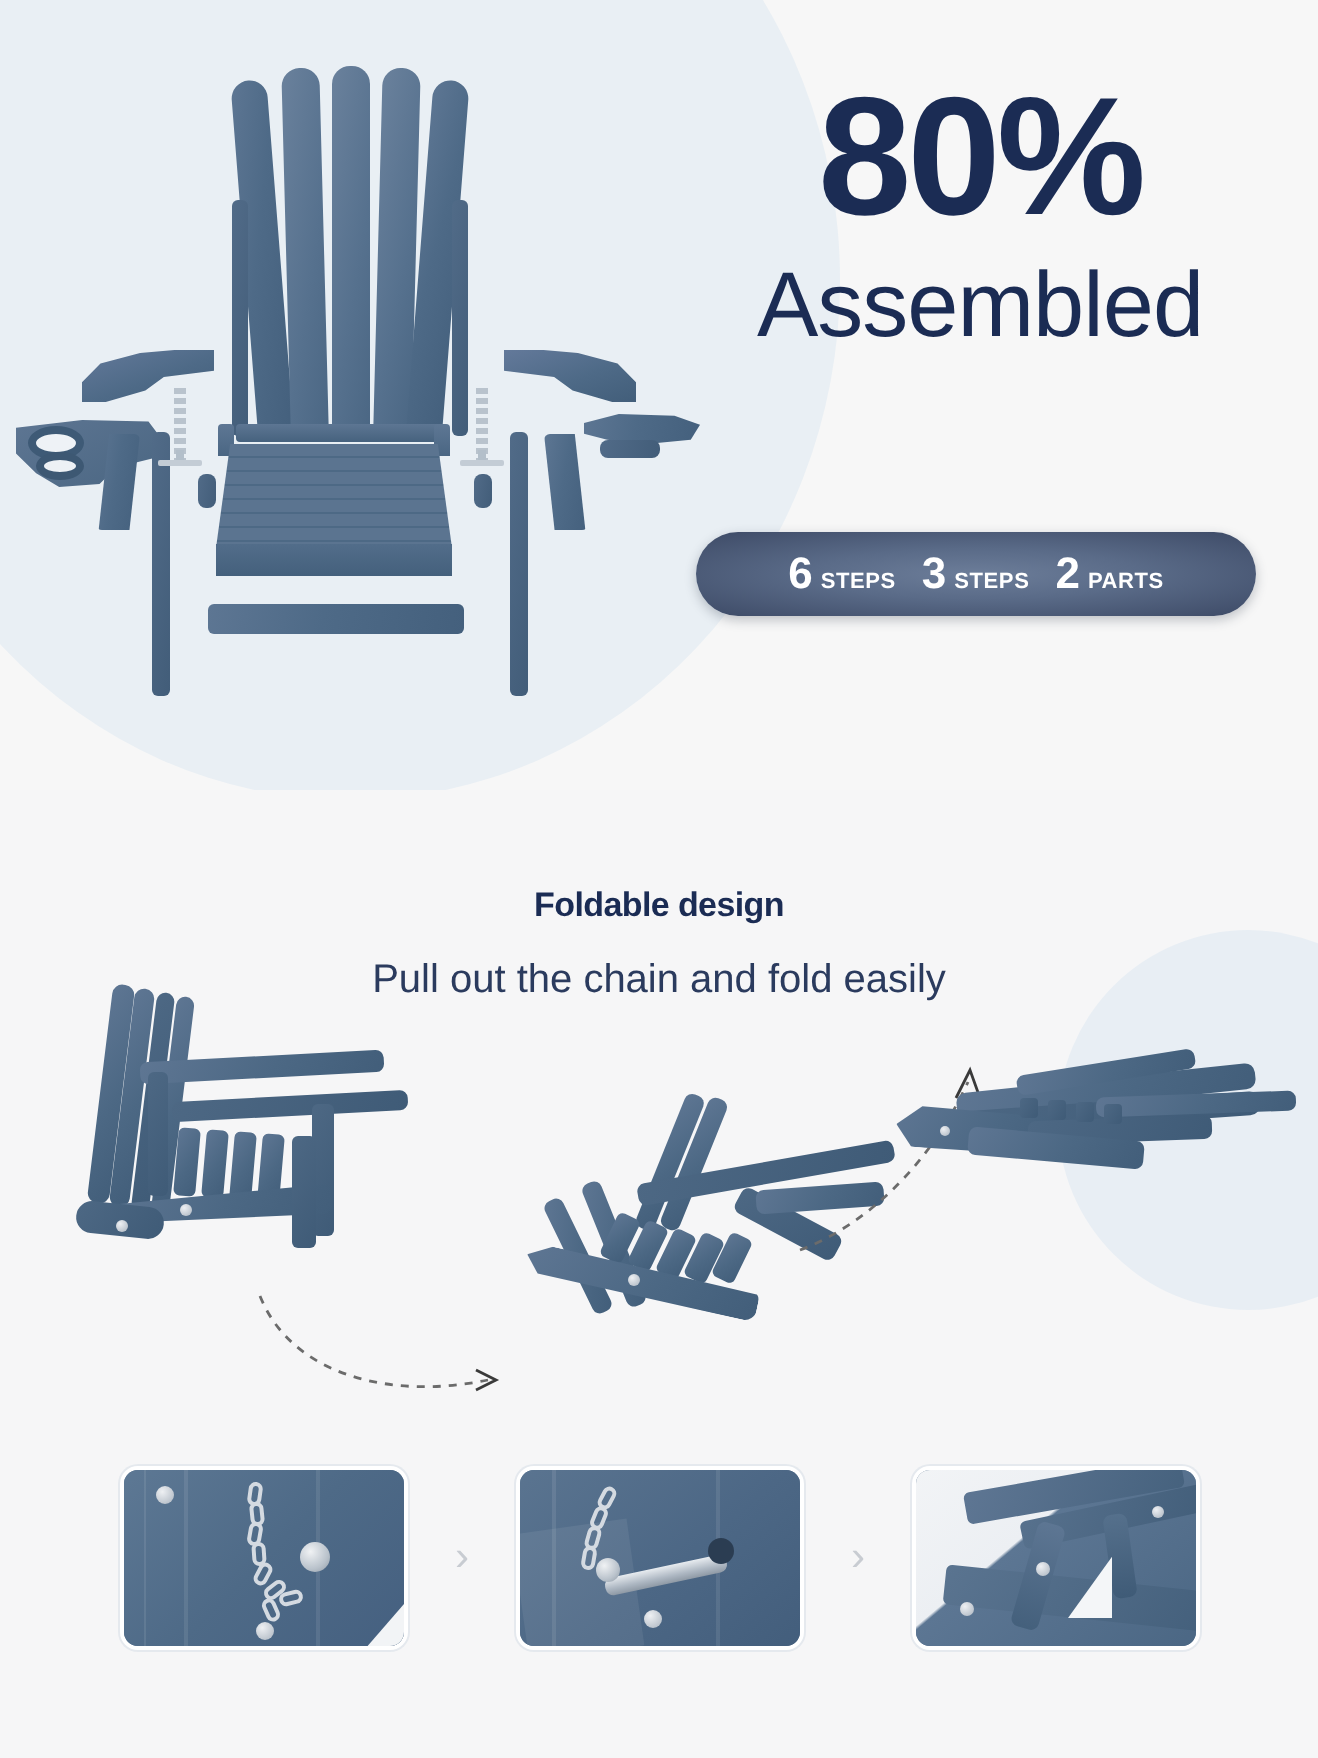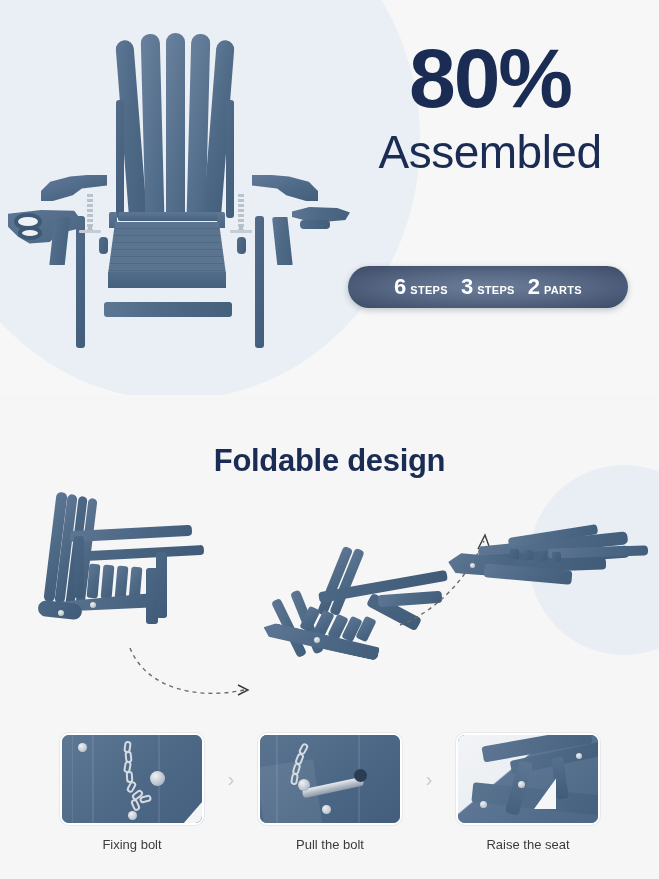--- a/index.html
+++ b/index.html
@@ -104,21 +104,21 @@
   .mid-section {
     position:absolute; left:0; top:395px; width:659px; height:320px;
     background:#f6f6f7; overflow:hidden;
   }
   .mid-blob {
     position:absolute; right:-60px; top:70px; width:190px; height:190px;
     background:#e8eef4; border-radius:50%;
   }
   .heading {
     position:absolute; top:48px; width:100%; text-align:center;
-    font-size:31px; font-weight:bold; color:#1b2c54; letter-spacing:-0.3px;
+    font-size:17px; font-weight:bold; color:#1b2c54; letter-spacing:-0.3px;
   }
   .subheading {
     position:absolute; top:84px; width:100%; text-align:center;
     font-size:20px; color:#2b3b5e;
   }
 
   
   .stage { position:absolute; }
   .fp { position:absolute; background:linear-gradient(120deg,#5e7693 0%,#4c6884 55%,#425e7a 100%); }
   .fp.d { background:linear-gradient(120deg,#4d6884 0%,#3f5b77 100%); }
@@ -249,20 +249,21 @@
       <span class="badge-num">2</span>
       <span class="badge-unit">PARTS</span>
     </div>
   </div>
 </div>
 
 <div class="mid-section">
   <div class="mid-blob"></div>
 
   <div class="heading">Foldable design</div>
+  <div class="subheading">Pull out the chain and fold easily</div>
 
   <div class="stage" style="left:28px; top:95px; width:190px; height:160px;">
     <div class="fp" style="left:22px; top:2px; width:11px; height:110px; transform:rotate(7deg); border-radius:5px;"></div>
     <div class="fp" style="left:33px; top:4px; width:10px; height:110px; transform:rotate(7deg); border-radius:5px;"></div>
     <div class="fp d" style="left:44px; top:6px; width:9px; height:110px; transform:rotate(7deg); border-radius:5px;"></div>
     <div class="fp" style="left:54px; top:8px; width:9px; height:108px; transform:rotate(7deg); border-radius:5px;"></div>
 
     <div class="fp" style="left:42px; top:38px; width:122px; height:11px; transform:rotate(-3deg); border-radius:4px;"></div>
     <div class="fp d" style="left:58px; top:58px; width:118px; height:10px; transform:rotate(-3deg); border-radius:4px;"></div>
 
@@ -386,20 +387,13 @@
       <div class="fp" style="position:absolute; left:96px; top:22px; width:12px; height:42px; transform:rotate(-8deg);
            background:linear-gradient(180deg,#55708c,#3f5b77); border-radius:4px;"></div>
       <div style="position:absolute; left:76px; top:40px; width:22px; height:34px; background:#f4f6f8;
            clip-path:polygon(0% 100%,100% 10%,100% 100%);"></div>
       <div class="screw" style="left:60px; top:46px; width:7px; height:7px;"></div>
       <div class="screw" style="left:22px; top:66px; width:7px; height:7px;"></div>
       <div class="screw" style="left:118px; top:18px; width:6px; height:6px;"></div>
     </div>
   </div>
 
-  <div class="caption-row">
-    <div class="caption">Fixing bolt</div>
-    <div class="cap-spacer"></div>
-    <div class="caption">Pull the bolt</div>
-    <div class="cap-spacer"></div>
-    <div class="caption">Raise the seat</div>
-  </div>
 </div>
 
 </body></html>

